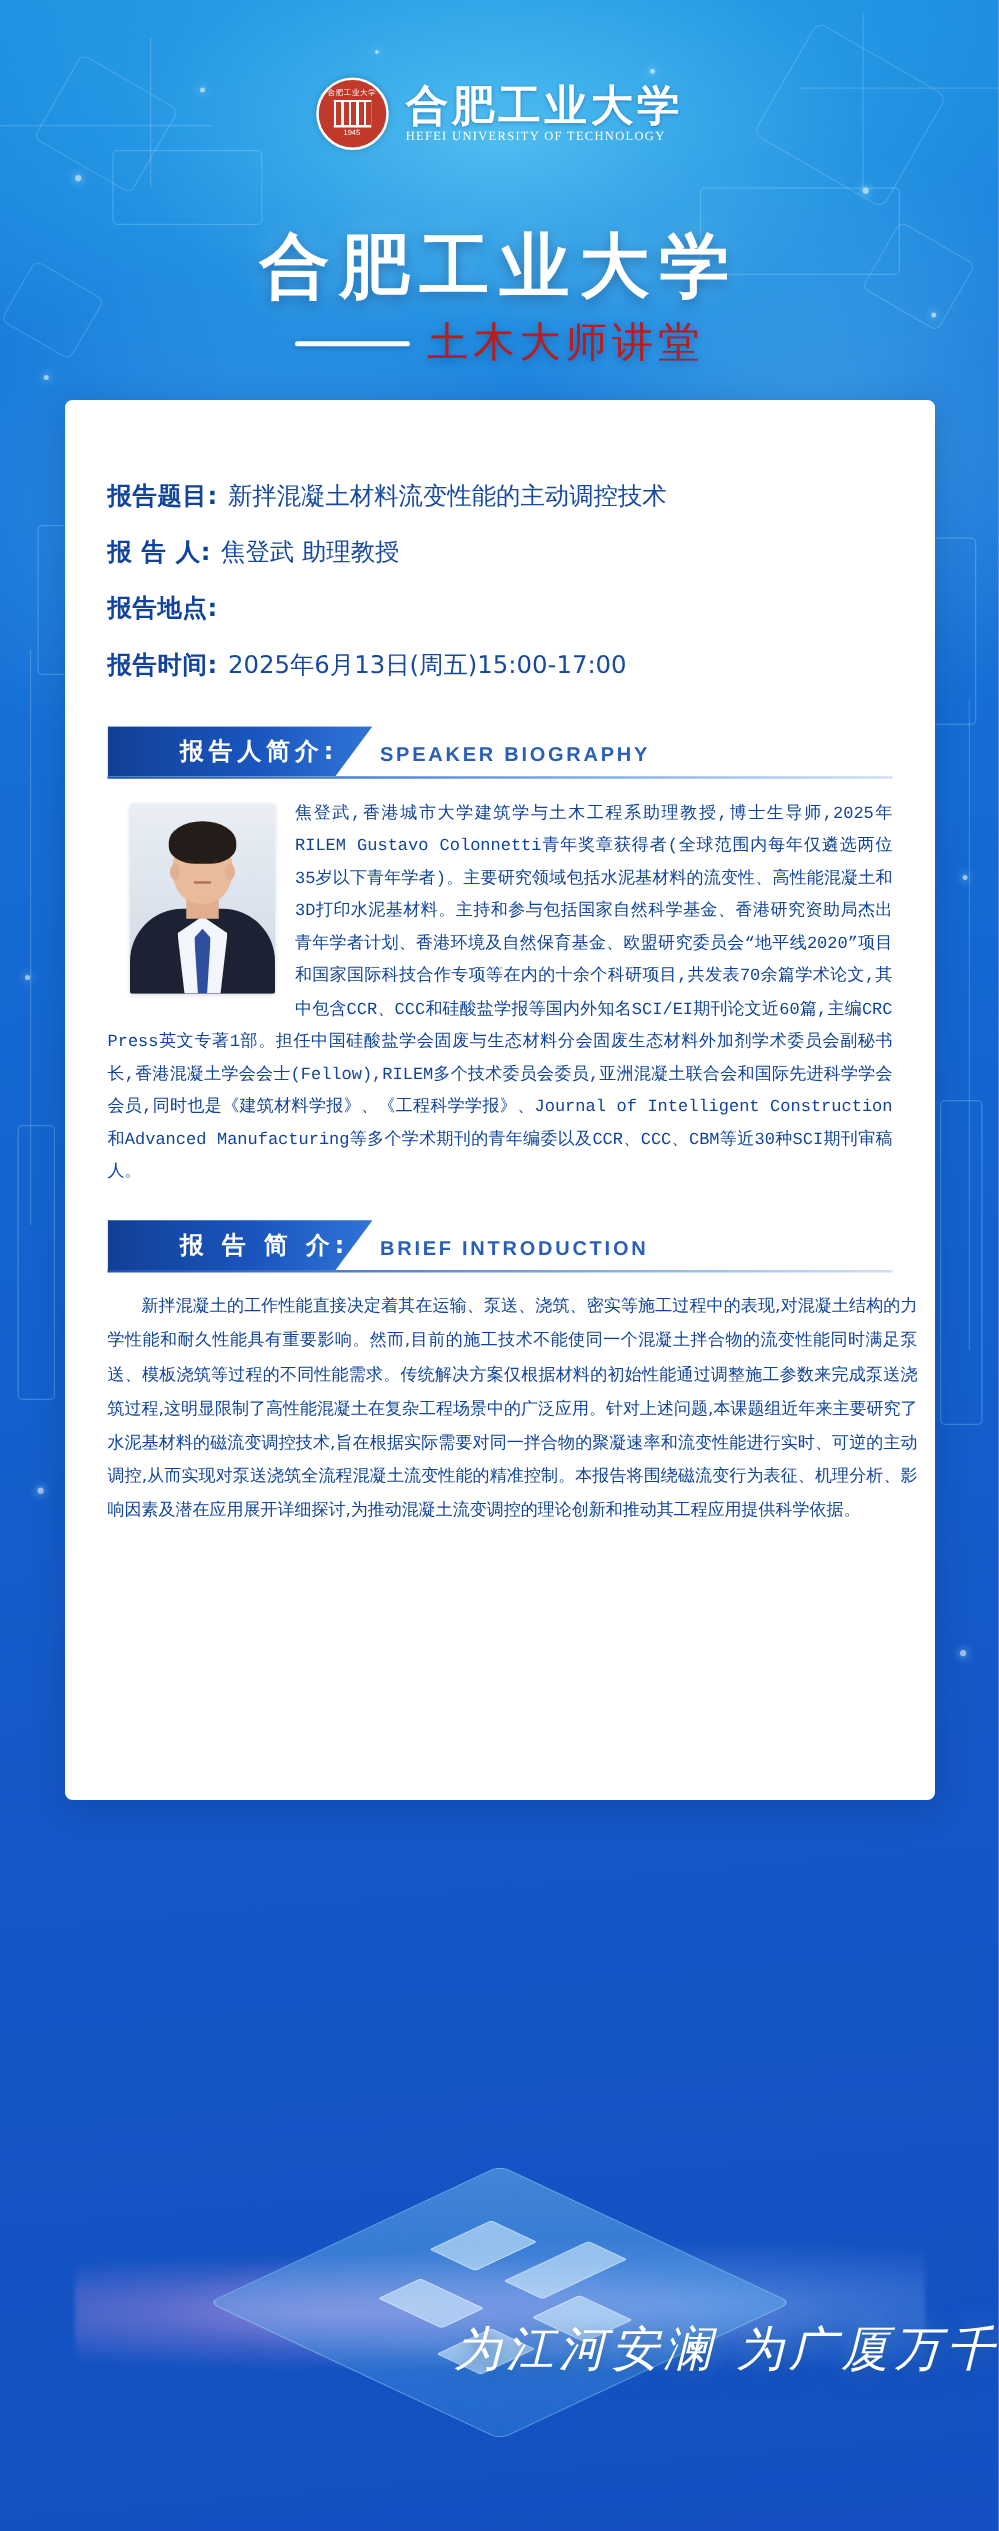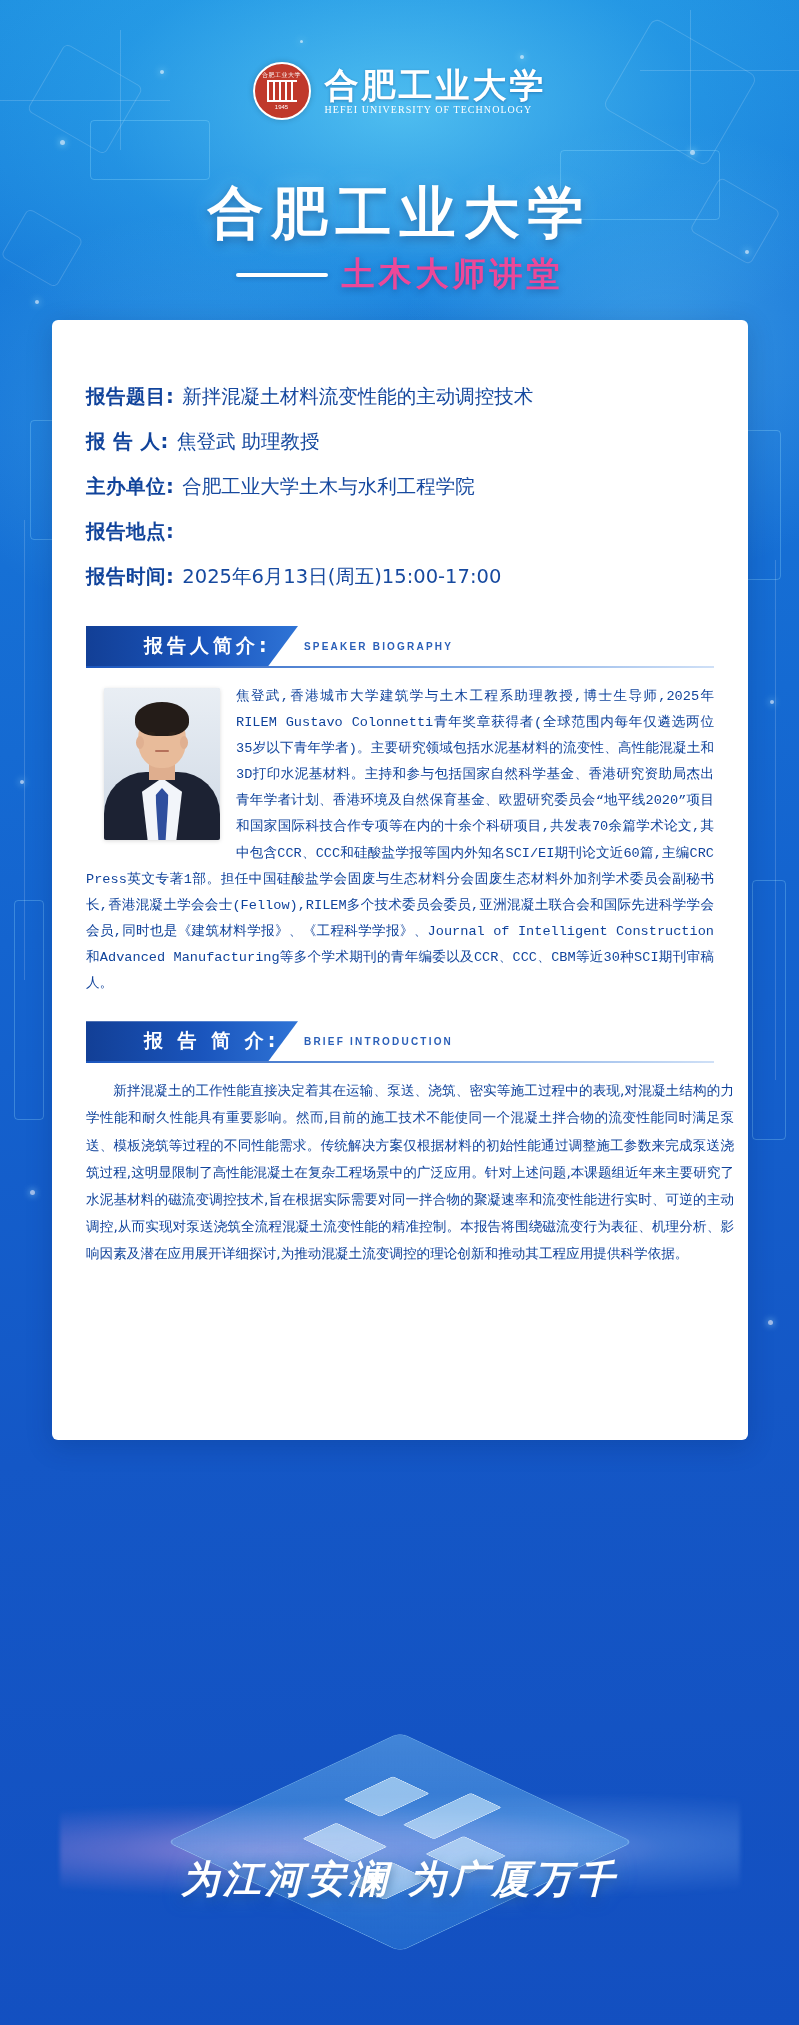--- a/index.html
+++ b/index.html
@@ -97,21 +97,21 @@
   .subtitle-row {
     position: absolute; top: 252px; left: 0; right: 0;
     display: flex; align-items: center; justify-content: center; gap: 14px;
   }
   .subtitle-dash {
     width: 92px; height: 4px; background: #ffffff; border-radius: 2px;
     box-shadow: 0 1px 5px rgba(0,40,100,0.3);
   }
   .subtitle-cn {
     font-family: "DejaVu Serif", "Liberation Serif", serif;
-    font-weight: bold; font-size: 33px; letter-spacing: 4px; color: #ec4899;
+    font-weight: normal; font-size: 33px; letter-spacing: 4px; color: #b91c1c;
     text-shadow: 0 2px 7px rgba(0,35,95,0.4);
   }
 
   
   .card {
     position: absolute; top: 320px; left: 52px;
     width: 696px; height: 1120px;
     background: #ffffff;
     border-radius: 6px;
     box-shadow: 0 6px 26px rgba(0,30,90,0.22);
@@ -149,21 +149,21 @@
     clip-path: polygon(0 0, 100% 0, 86% 100%, 0 100%);
     display: flex; align-items: center; padding-left: 36px;
   }
   .ribbon-text {
     color: #ffffff; font-size: 19px; font-weight: bold;
     letter-spacing: 4px; padding-left: 22px;
     font-family: "DejaVu Sans", "Liberation Sans", sans-serif;
   }
   .ribbon-en {
     position: absolute; left: 218px; top: 15px;
-    font-size: 10px; letter-spacing: 2.2px; color: #2a5fb8; font-weight: bold;
+    font-size: 16px; letter-spacing: 2.2px; color: #2a5fb8; font-weight: bold;
   }
   .ribbon-rule {
     position: absolute; left: 0; right: 0; bottom: -2px;
     height: 2px; background: linear-gradient(90deg, #1a55bd 0%, #7fa9e4 60%, #cfe0f7 100%);
   }
 
   
   .bio {
     padding: 18px 34px 0 34px;
     position: relative;
@@ -257,23 +257,23 @@
     border-radius: 3px;
   }
   .ribbon-pink {
     position: absolute; left: 60px; bottom: 120px; width: 680px; height: 110px;
     background: radial-gradient(ellipse at 30% 50%, rgba(255,170,230,0.45) 0%, rgba(255,170,230,0) 60%),
                 radial-gradient(ellipse at 70% 45%, rgba(160,200,255,0.40) 0%, rgba(160,200,255,0) 62%);
     filter: blur(2px);
   }
   .slogan {
     position: absolute; left: 0; right: 0; bottom: 120px;
-    text-align: center;
+    text-align: right;
     font-family: "DejaVu Serif", "Liberation Serif", serif;
-    font-weight: bold; font-style: italic;
+    font-weight: normal; font-style: italic;
     font-size: 38px; letter-spacing: 4px; color: #ffffff;
     text-shadow: 0 3px 12px rgba(0,35,95,0.5), 0 0 20px rgba(150,225,255,0.5);
   }
 </style>
 </head>
 <body>
 
 <div class="bg-layer">
   <div class="bg-glow-top"></div>
   <div class="bg-glow-mid"></div>
@@ -332,24 +332,20 @@
 <div class="card">
 
   <div class="info">
     <div class="info-row">
       <span class="info-label">报告题目:</span>
       <span class="info-value">新拌混凝土材料流变性能的主动调控技术</span>
     </div>
     <div class="info-row">
       <span class="info-label">报 告 人:</span>
       <span class="info-value">焦登武  助理教授</span>
-    </div>
-    <div class="info-row">
-      <span class="info-label">主办单位:</span>
-      <span class="info-value">合肥工业大学土木与水利工程学院</span>
     </div>
     <div class="info-row">
       <span class="info-label">报告地点:</span>
     </div>
     <div class="info-row">
       <span class="info-label">报告时间:</span>
       <span class="info-value">2025年6月13日(周五)15:00-17:00</span>
     </div>
   </div>
 

